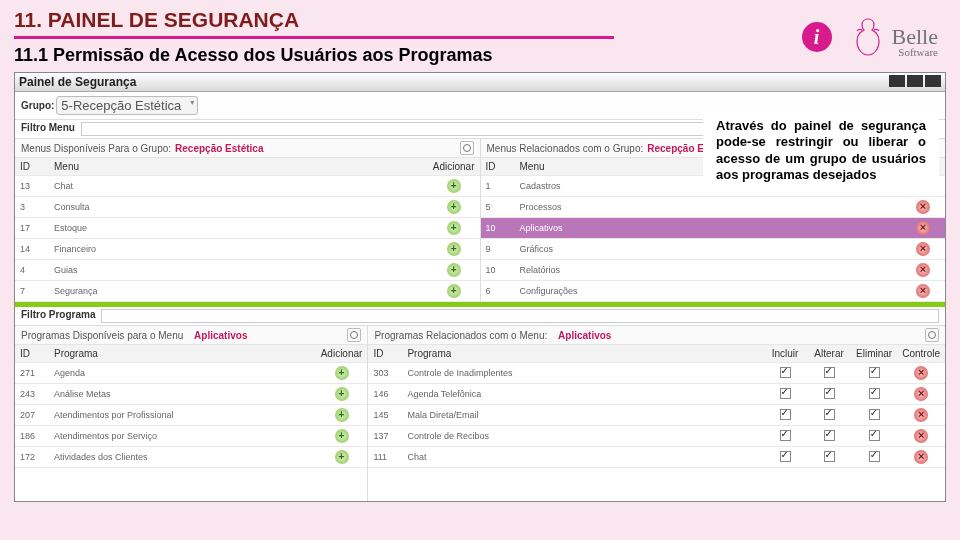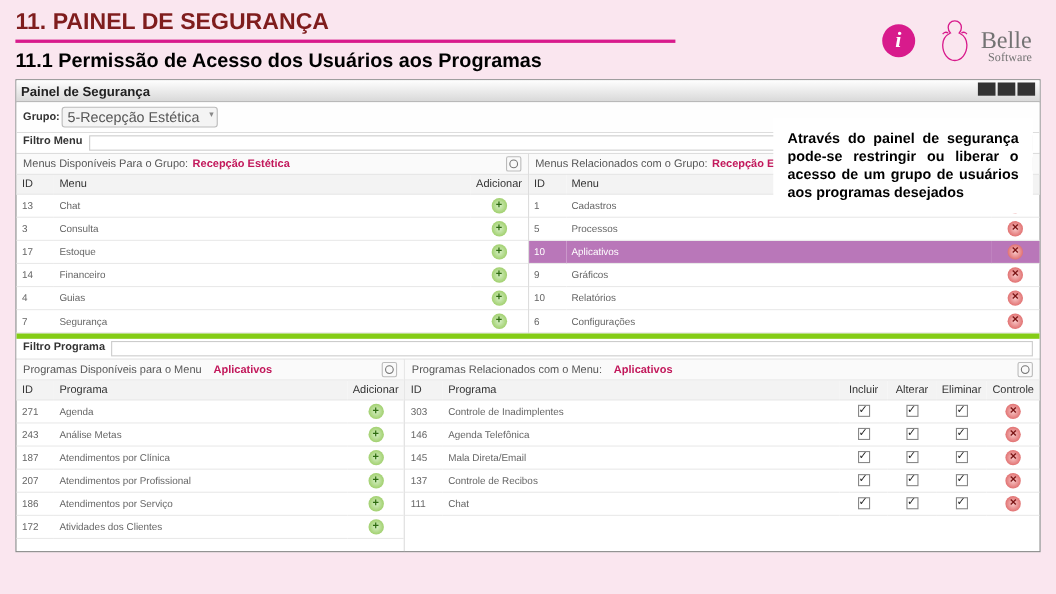--- a/index.html
+++ b/index.html
@@ -207,25 +207,20 @@
                 <td>271</td>
                 <td>Agenda</td>
                 <td class="c"><span class="ic-add"></span></td>
               </tr>
               <tr>
                 <td>243</td>
                 <td>Análise Metas</td>
                 <td class="c"><span class="ic-add"></span></td>
               </tr>
               <tr>
-                <td>187</td>
-                <td>Atendimentos por Clínica</td>
-                <td class="c"><span class="ic-add"></span></td>
-              </tr>
-              <tr>
                 <td>207</td>
                 <td>Atendimentos por Profissional</td>
                 <td class="c"><span class="ic-add"></span></td>
               </tr>
               <tr>
                 <td>186</td>
                 <td>Atendimentos por Serviço</td>
                 <td class="c"><span class="ic-add"></span></td>
               </tr>
               <tr>

